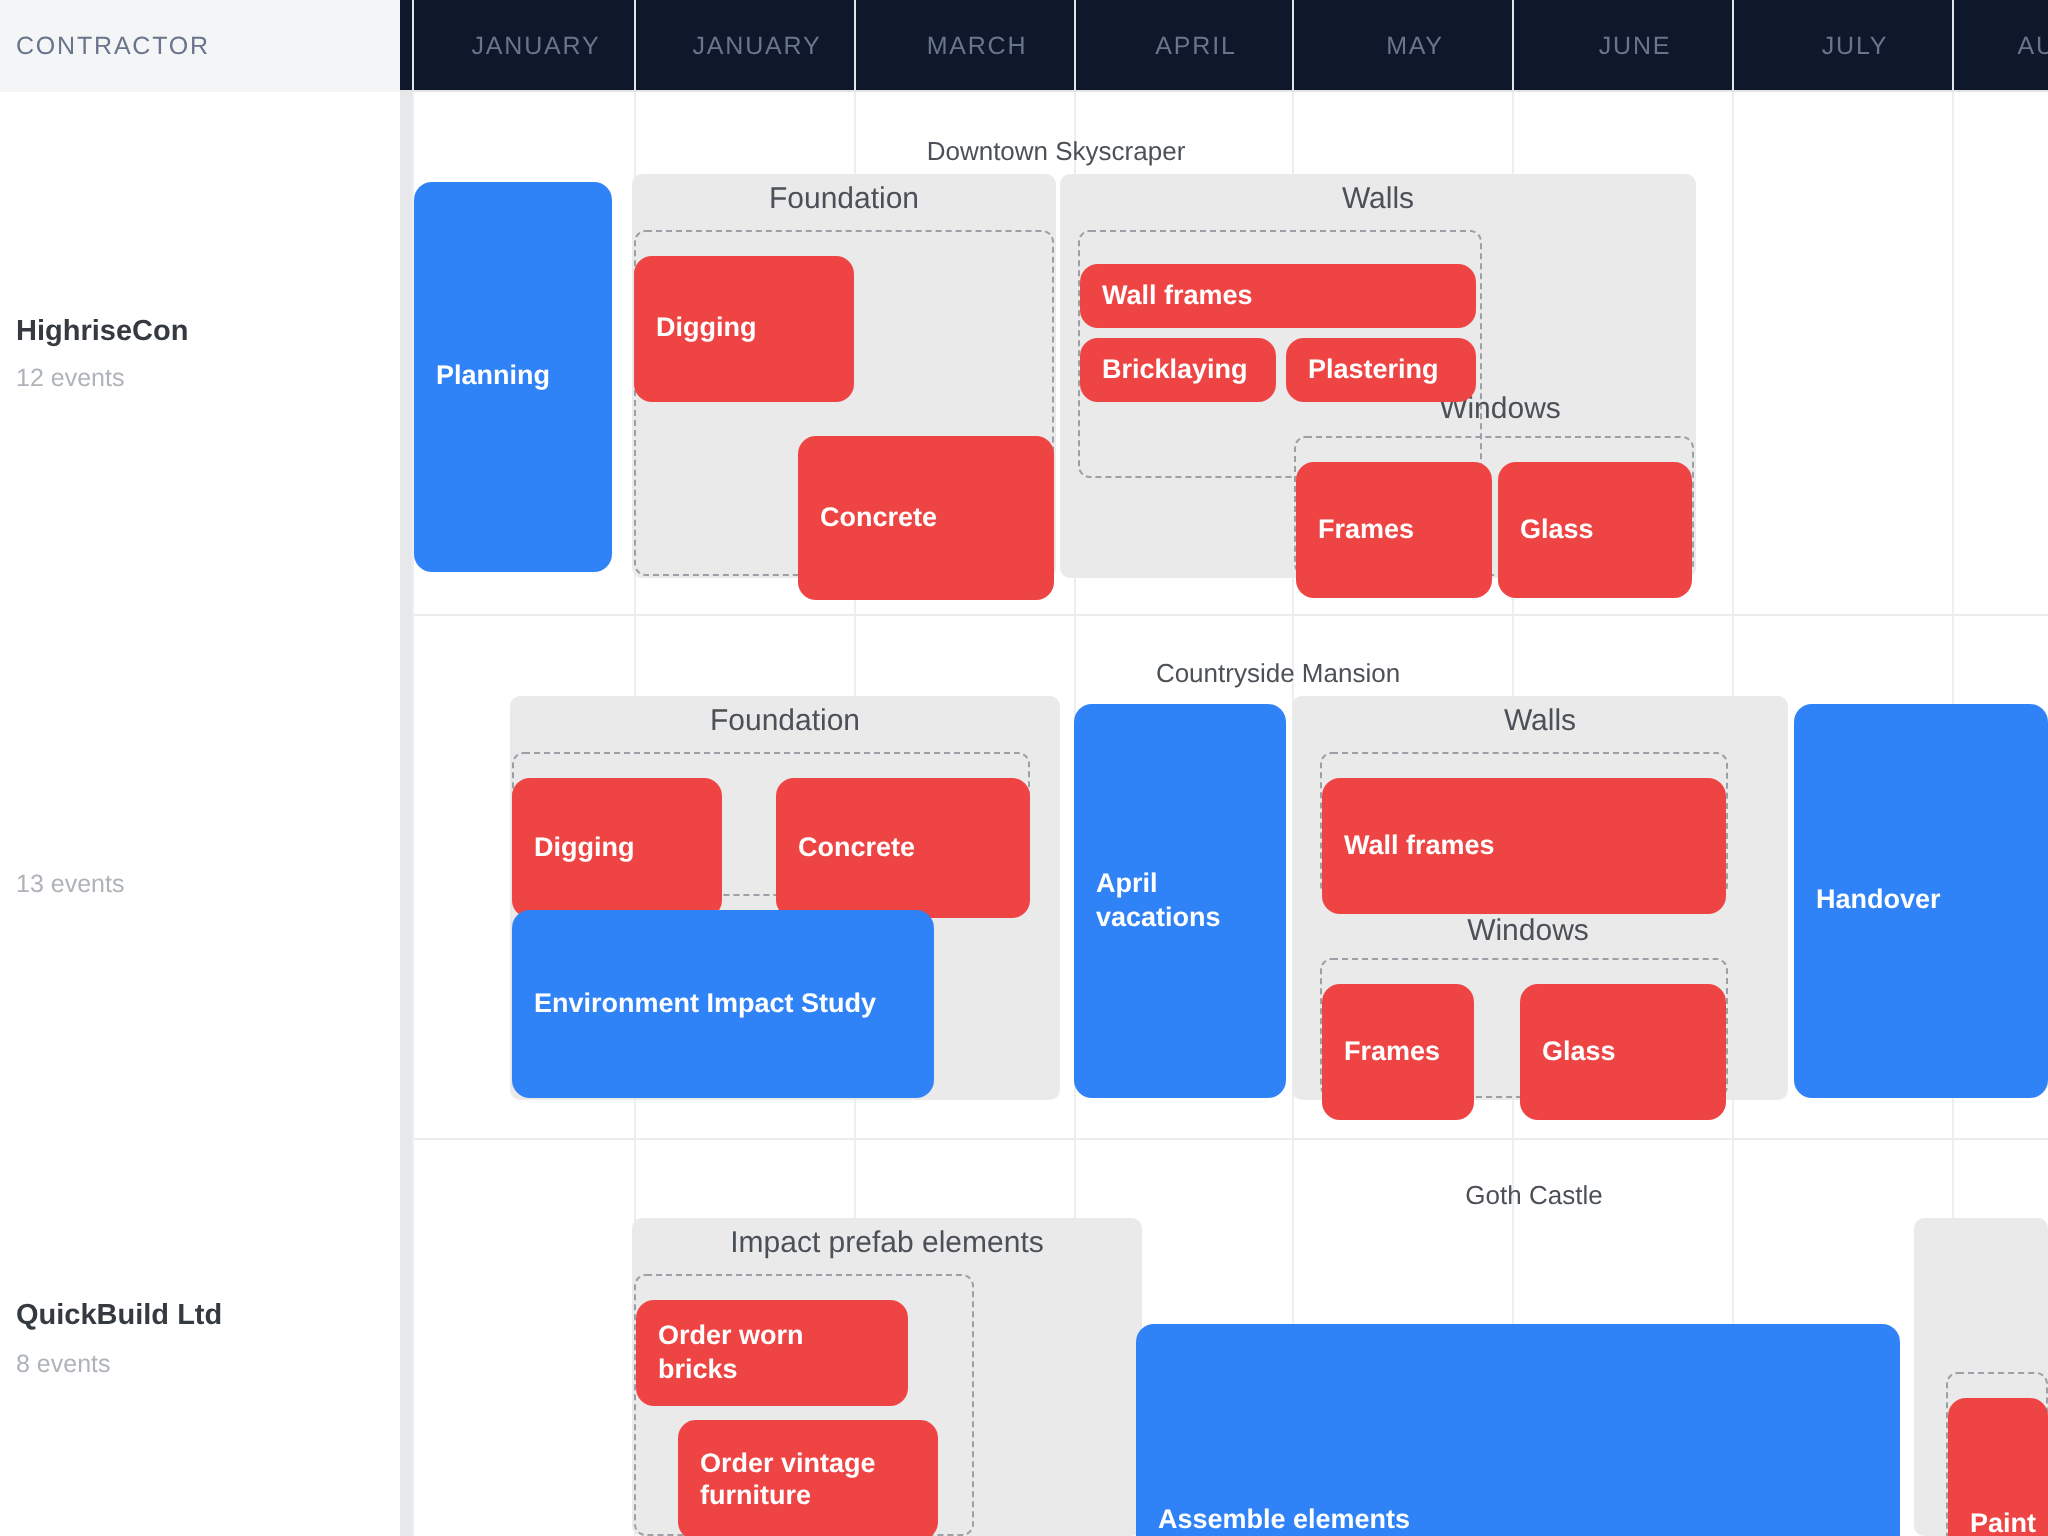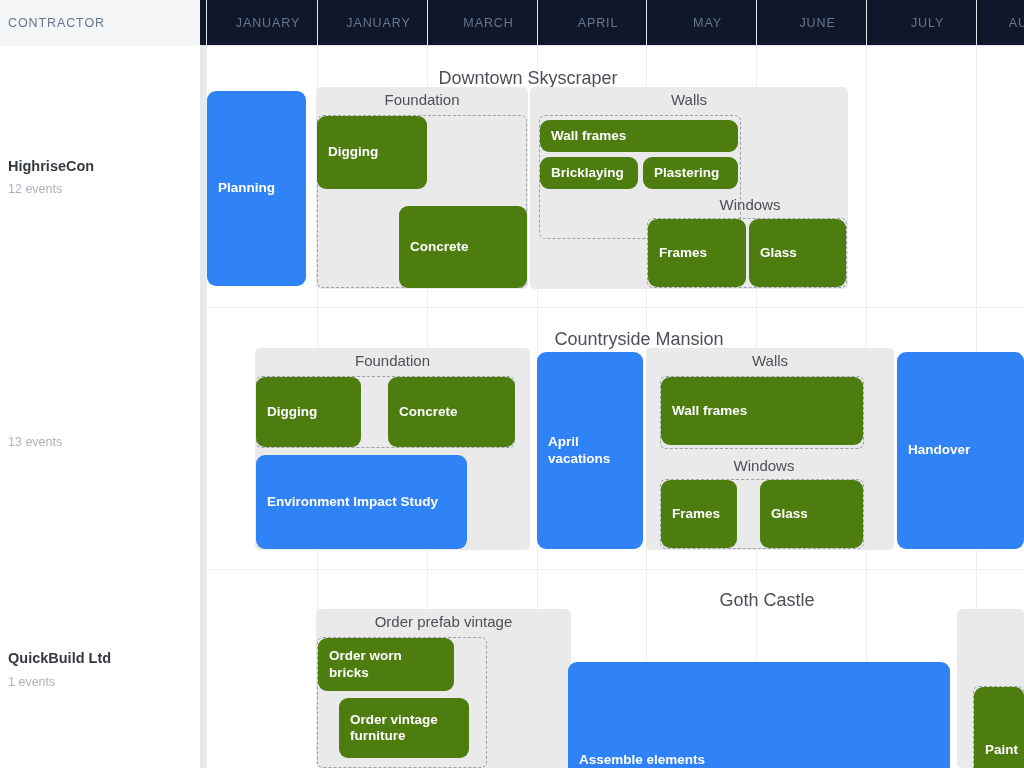--- a/index.html
+++ b/index.html
@@ -113,21 +113,21 @@
 
   
   .tl {
     position: absolute; top: 0; left: 0;
     width: 1024px; height: 722px;
     z-index: 10;
   }
 
   .proj-title {
     position: absolute;
-    font-size: 18px;
+    font-size: 13px;
     color: #4b5157;
     text-align: center;
     white-space: nowrap;
   }
 
   .group {
     position: absolute;
     background: #eaeaea;
     border-radius: 5px;
   }
@@ -154,21 +154,21 @@
     align-items: center;
     color: #ffffff;
     font-size: 13.5px;
     font-weight: bold;
     padding: 0 11px;
     line-height: 1.22;
     overflow: hidden;
     cursor: pointer;
   }
   .bar.blue { background: #3083f7; }
-  .bar.cyan { background: #4d7c0f; }
+  .bar.cyan { background: #ef4444; margin-top: 12px; }
 
   
 </style>
 </head>
 <body>
 
 <div class="app">
 
   <div class="header">
     <div class="header-corner">
@@ -280,21 +280,21 @@
       <div class="bar cyan" style="left:760px; top:434px; width:103px; height:68px;">
         <span>Glass</span>
       </div>
       <div class="bar blue" style="left:897px; top:306px; width:127px; height:197px;">
         <span>Handover</span>
       </div>
 
       <div class="proj-title" style="left:647px; top:544px; width:240px;">Goth Castle</div>
 
       <div class="group" style="left:316px; top:563px; width:255px; height:159px;">
-        <div class="group-title">Order prefab vintage</div>
+        <div class="group-title">Impact prefab elements</div>
       </div>
       <div class="subgroup" style="left:317px; top:591px; width:170px; height:131px;"></div>
 
       <div class="group" style="left:957px; top:563px; width:67px; height:159px;"></div>
 
       <div class="bar cyan" style="left:318px; top:592px; width:136px; height:53px;">
         <span>Order worn bricks</span>
       </div>
       <div class="bar cyan" style="left:339px; top:652px; width:130px; height:60px;">
         <span>Order vintage furniture</span>
@@ -313,19 +313,19 @@
     <div class="left-col">
       <div class="left-row" style="top:0px; height:261px;">
         <div class="left-row-name">HighriseCon</div>
         <div class="left-row-events">12 events</div>
       </div>
       <div class="left-row" style="top:262px; height:261px;">
         <div class="left-row-events">13 events</div>
       </div>
       <div class="left-row" style="top:524px; height:198px;">
         <div class="left-row-name">QuickBuild Ltd</div>
-        <div class="left-row-events">1 events</div>
+        <div class="left-row-events">8 events</div>
       </div>
     </div>
     <div class="left-divider"></div>
 
   </div>
 </div>
 
 </body></html>

